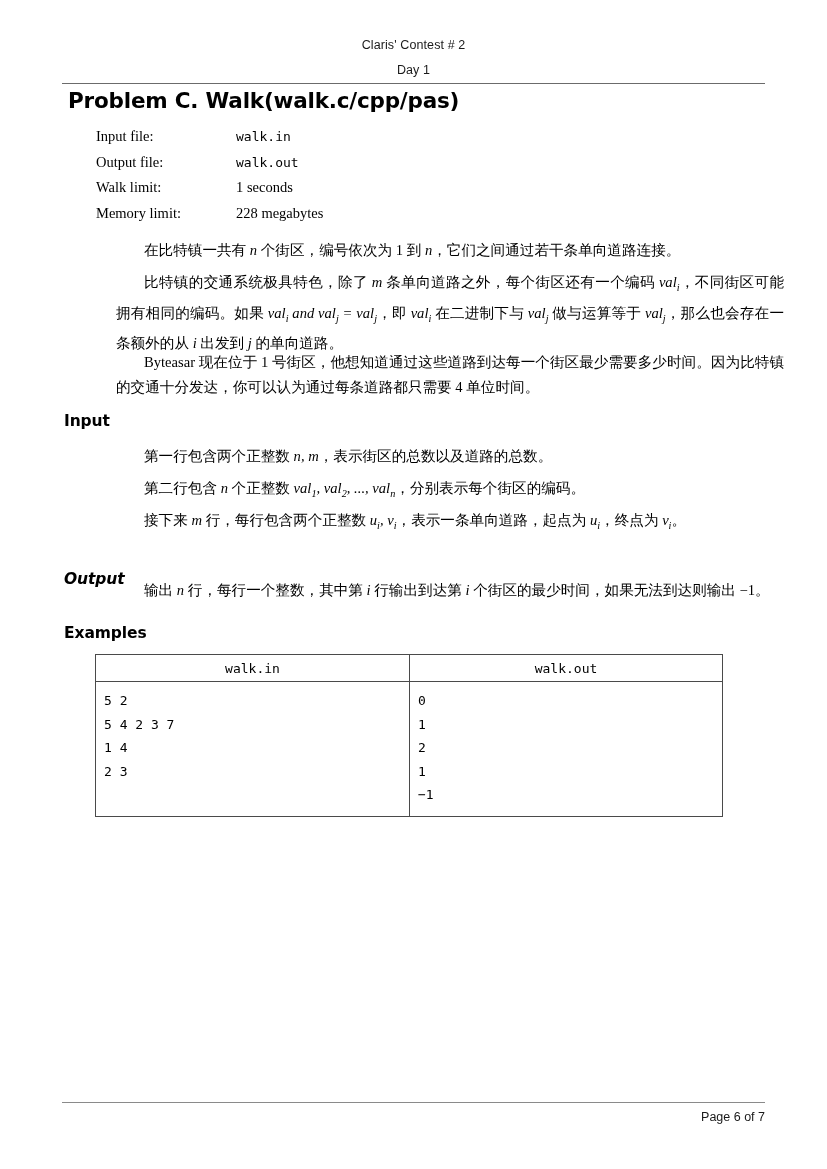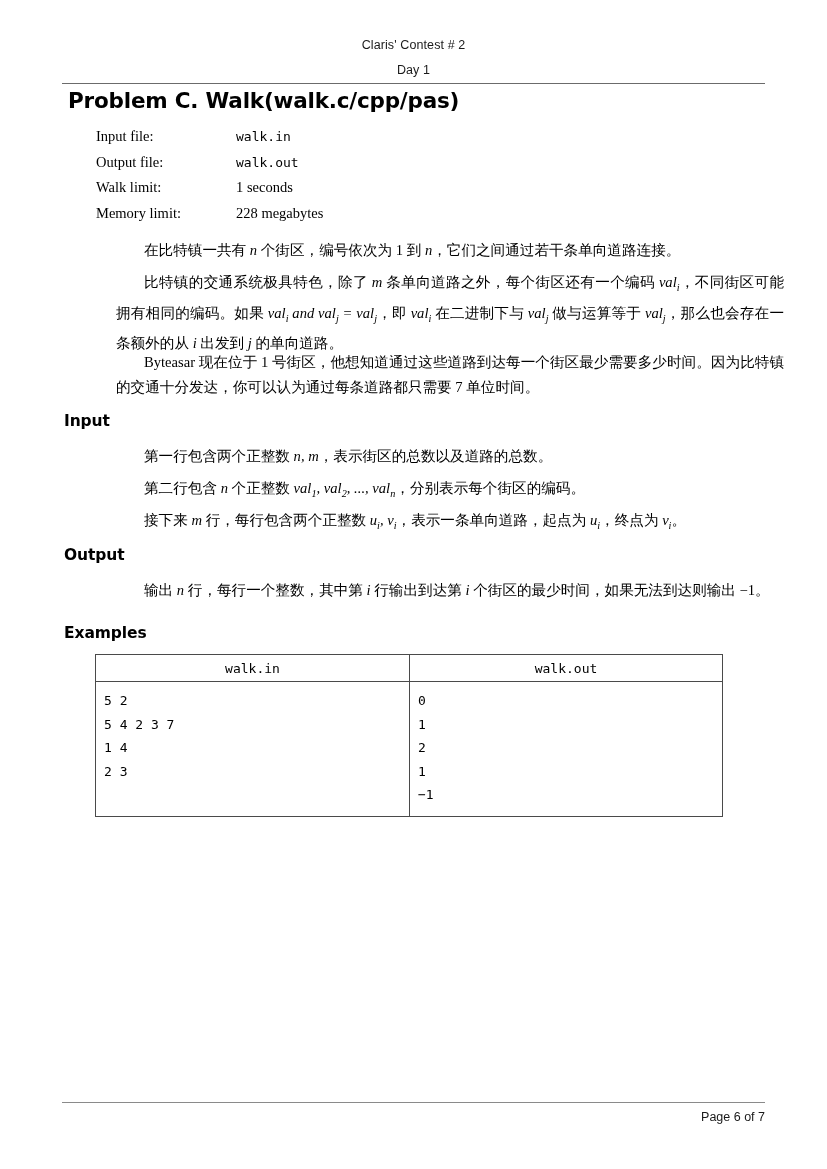--- a/index.html
+++ b/index.html
@@ -202,39 +202,39 @@
   <div class="para" style="top:270px;">
     比特镇的交通系统极具特色，除了 <i class="m">m</i> 条单向道路之外，每个街区还有一个编码
     <span class="mi">val<sub>i</sub></span>，不同街区可能拥有相同的编码。如果
     <span class="mi">val<sub>i</sub> and val<sub>j</sub> = val<sub>j</sub></span>，即
     <span class="mi">val<sub>i</sub></span> 在二进制下与 <span class="mi">val<sub>j</sub></span>
     做与运算等于 <span class="mi">val<sub>j</sub></span>，那么也会存在一条额外的从
     <i class="m">i</i> 出发到 <i class="m">j</i> 的单向道路。
   </div>
 
   <div class="para" style="top:350px;">
-    Byteasar 现在位于 1 号街区，他想知道通过这些道路到达每一个街区最少需要多少时间。因为比特镇的交通十分发达，你可以认为通过每条道路都只需要 7 单位时间。
+    Byteasar 现在位于 1 号街区，他想知道通过这些道路到达每一个街区最少需要多少时间。因为比特镇的交通十分发达，你可以认为通过每条道路都只需要 4 单位时间。
   </div>
 
   <div class="sec" style="top:412px;">Input</div>
 
   <div class="para" style="top:444px;">
     第一行包含两个正整数 <i class="m">n, m</i>，表示街区的总数以及道路的总数。
   </div>
   <div class="para" style="top:476px;">
     第二行包含 <i class="m">n</i> 个正整数
     <span class="mi">val<sub>1</sub>, val<sub>2</sub>, ..., val<sub>n</sub></span>，分别表示每个街区的编码。
   </div>
   <div class="para" style="top:508px;">
     接下来 <i class="m">m</i> 行，每行包含两个正整数
     <span class="mi">u<sub>i</sub>, v<sub>i</sub></span>，表示一条单向道路，起点为
     <span class="mi">u<sub>i</sub></span>，终点为 <span class="mi">v<sub>i</sub></span>。
   </div>
 
-  <div class="sec" style="top:546px;">Output</div>
+  <div class="sec" style="top:570px;font-style:italic;">Output</div>
 
   <div class="para" style="top:578px;">
     输出 <i class="m">n</i> 行，每行一个整数，其中第 <i class="m">i</i> 行输出到达第
     <i class="m">i</i> 个街区的最少时间，如果无法到达则输出 −1。
   </div>
 
   <div class="sec" style="top:624px;">Examples</div>
 
   <table class="tbl">
     <thead>

